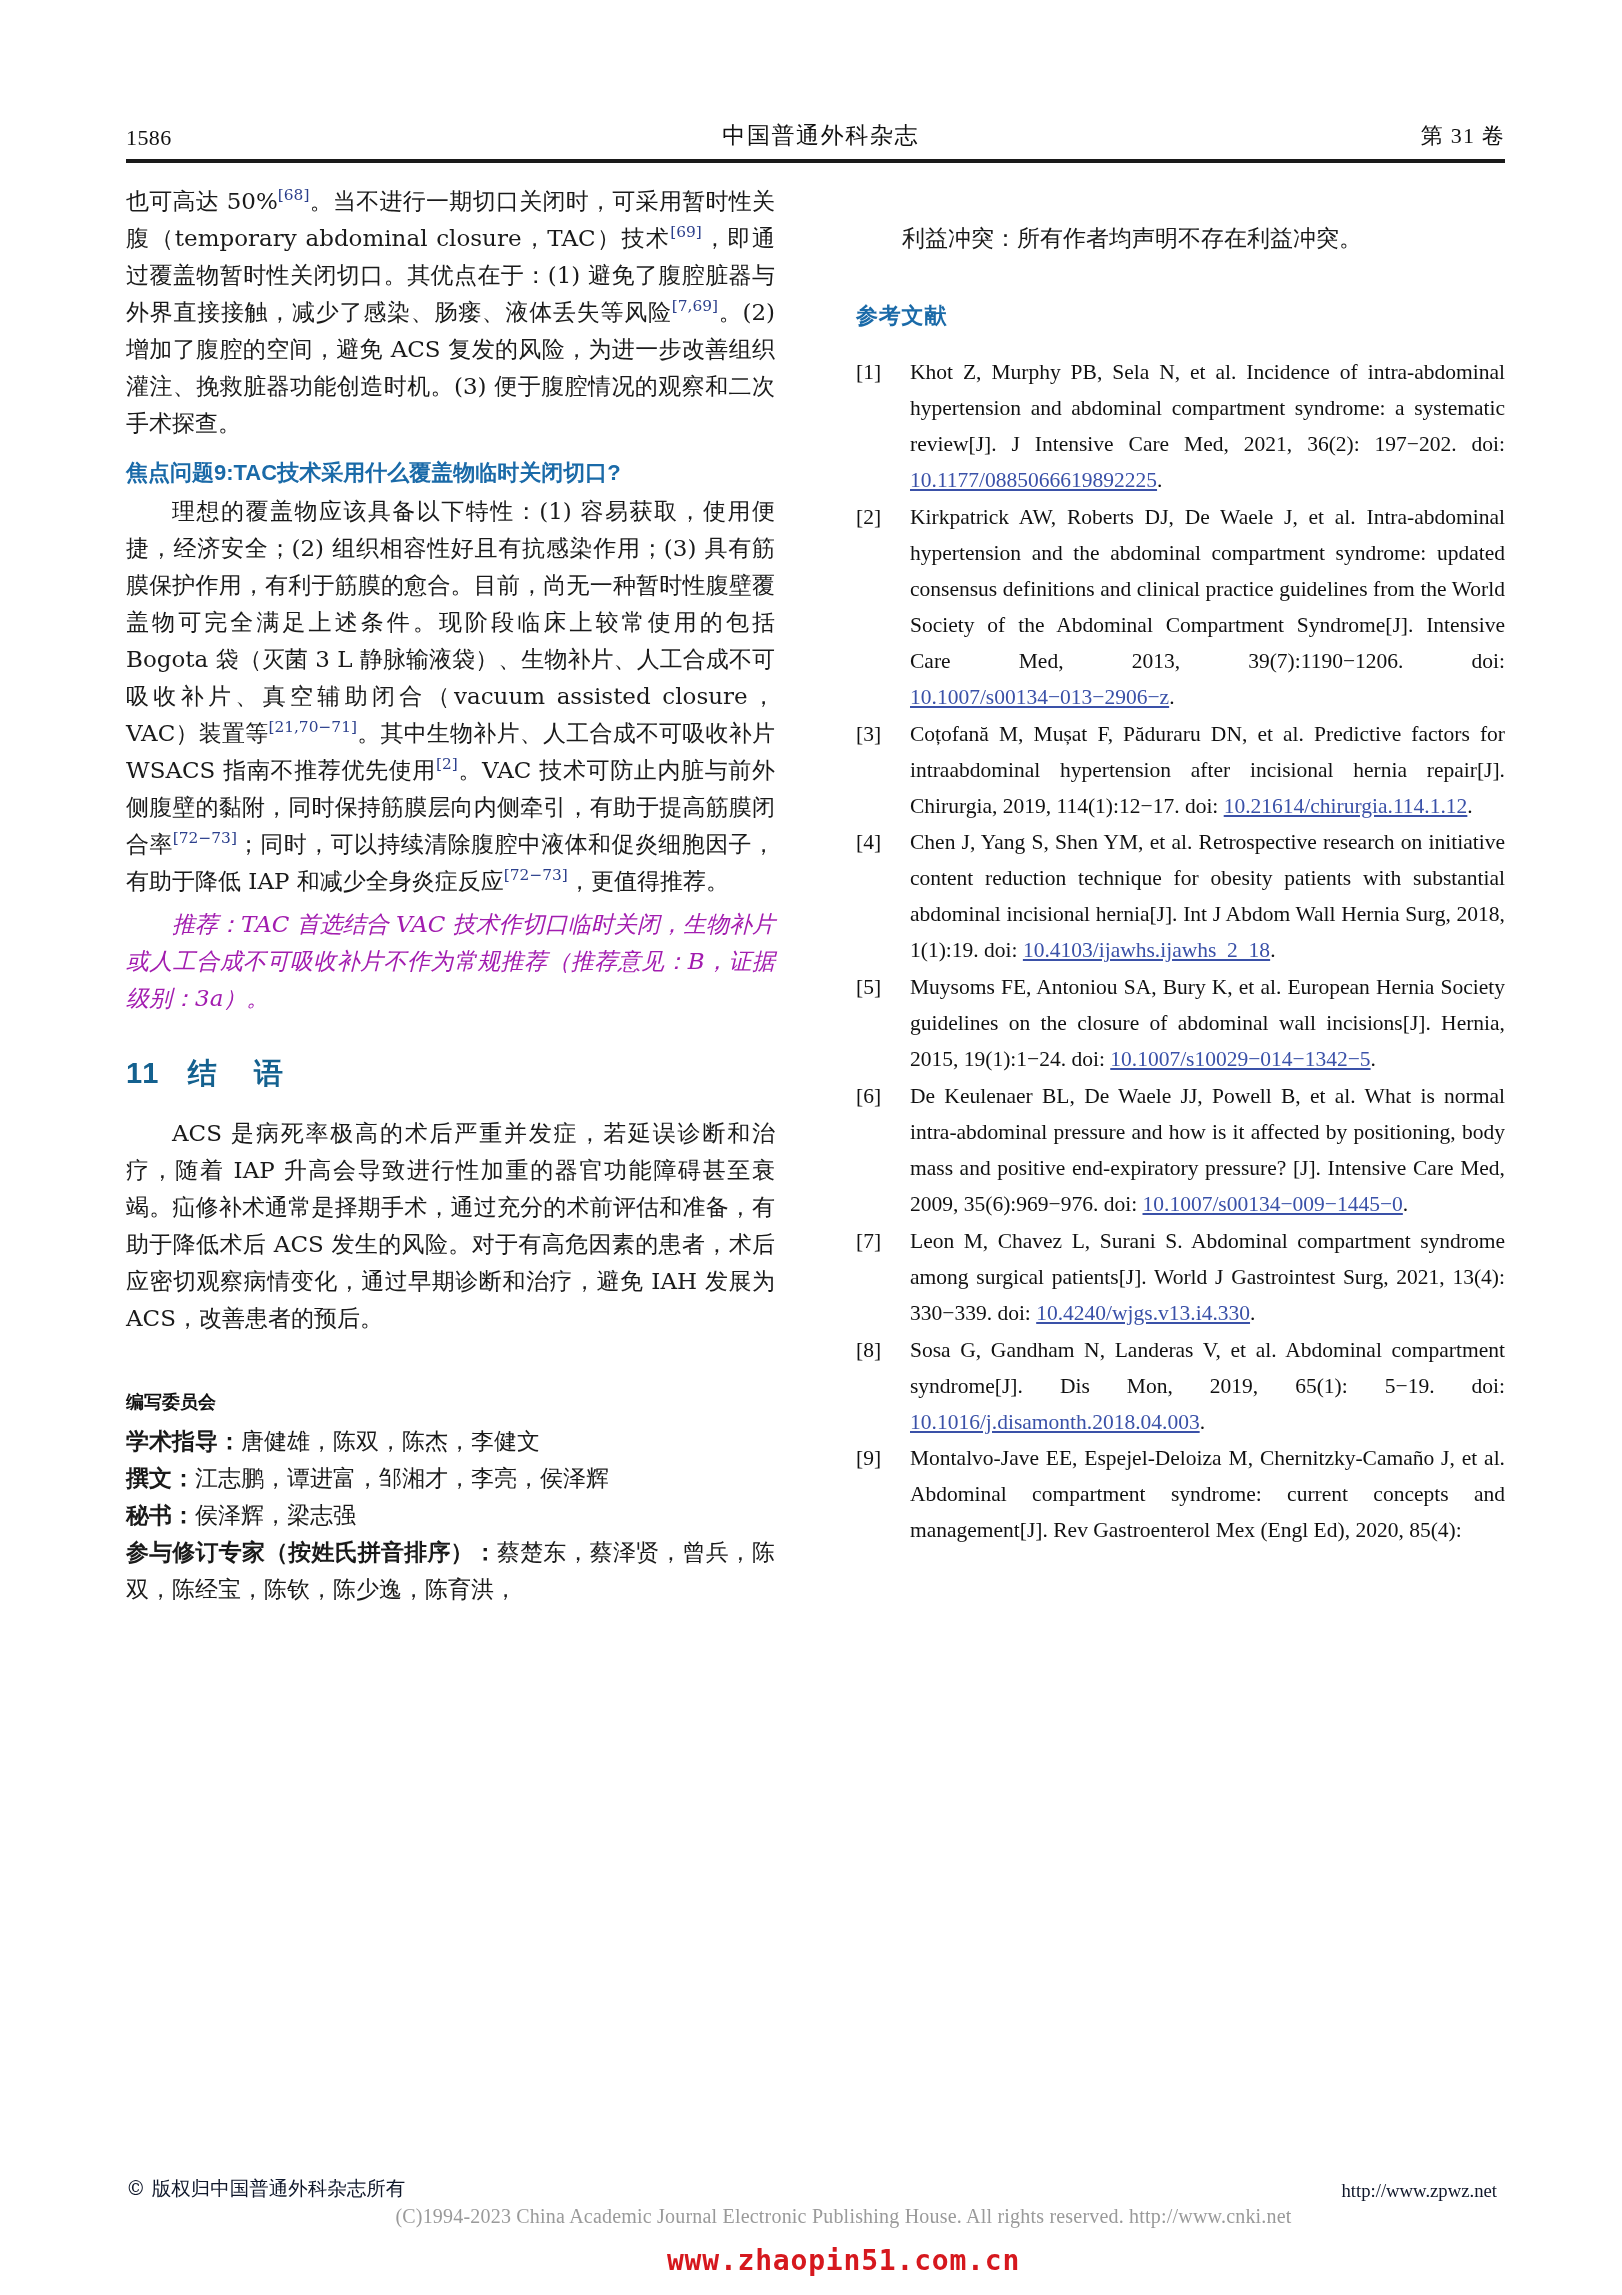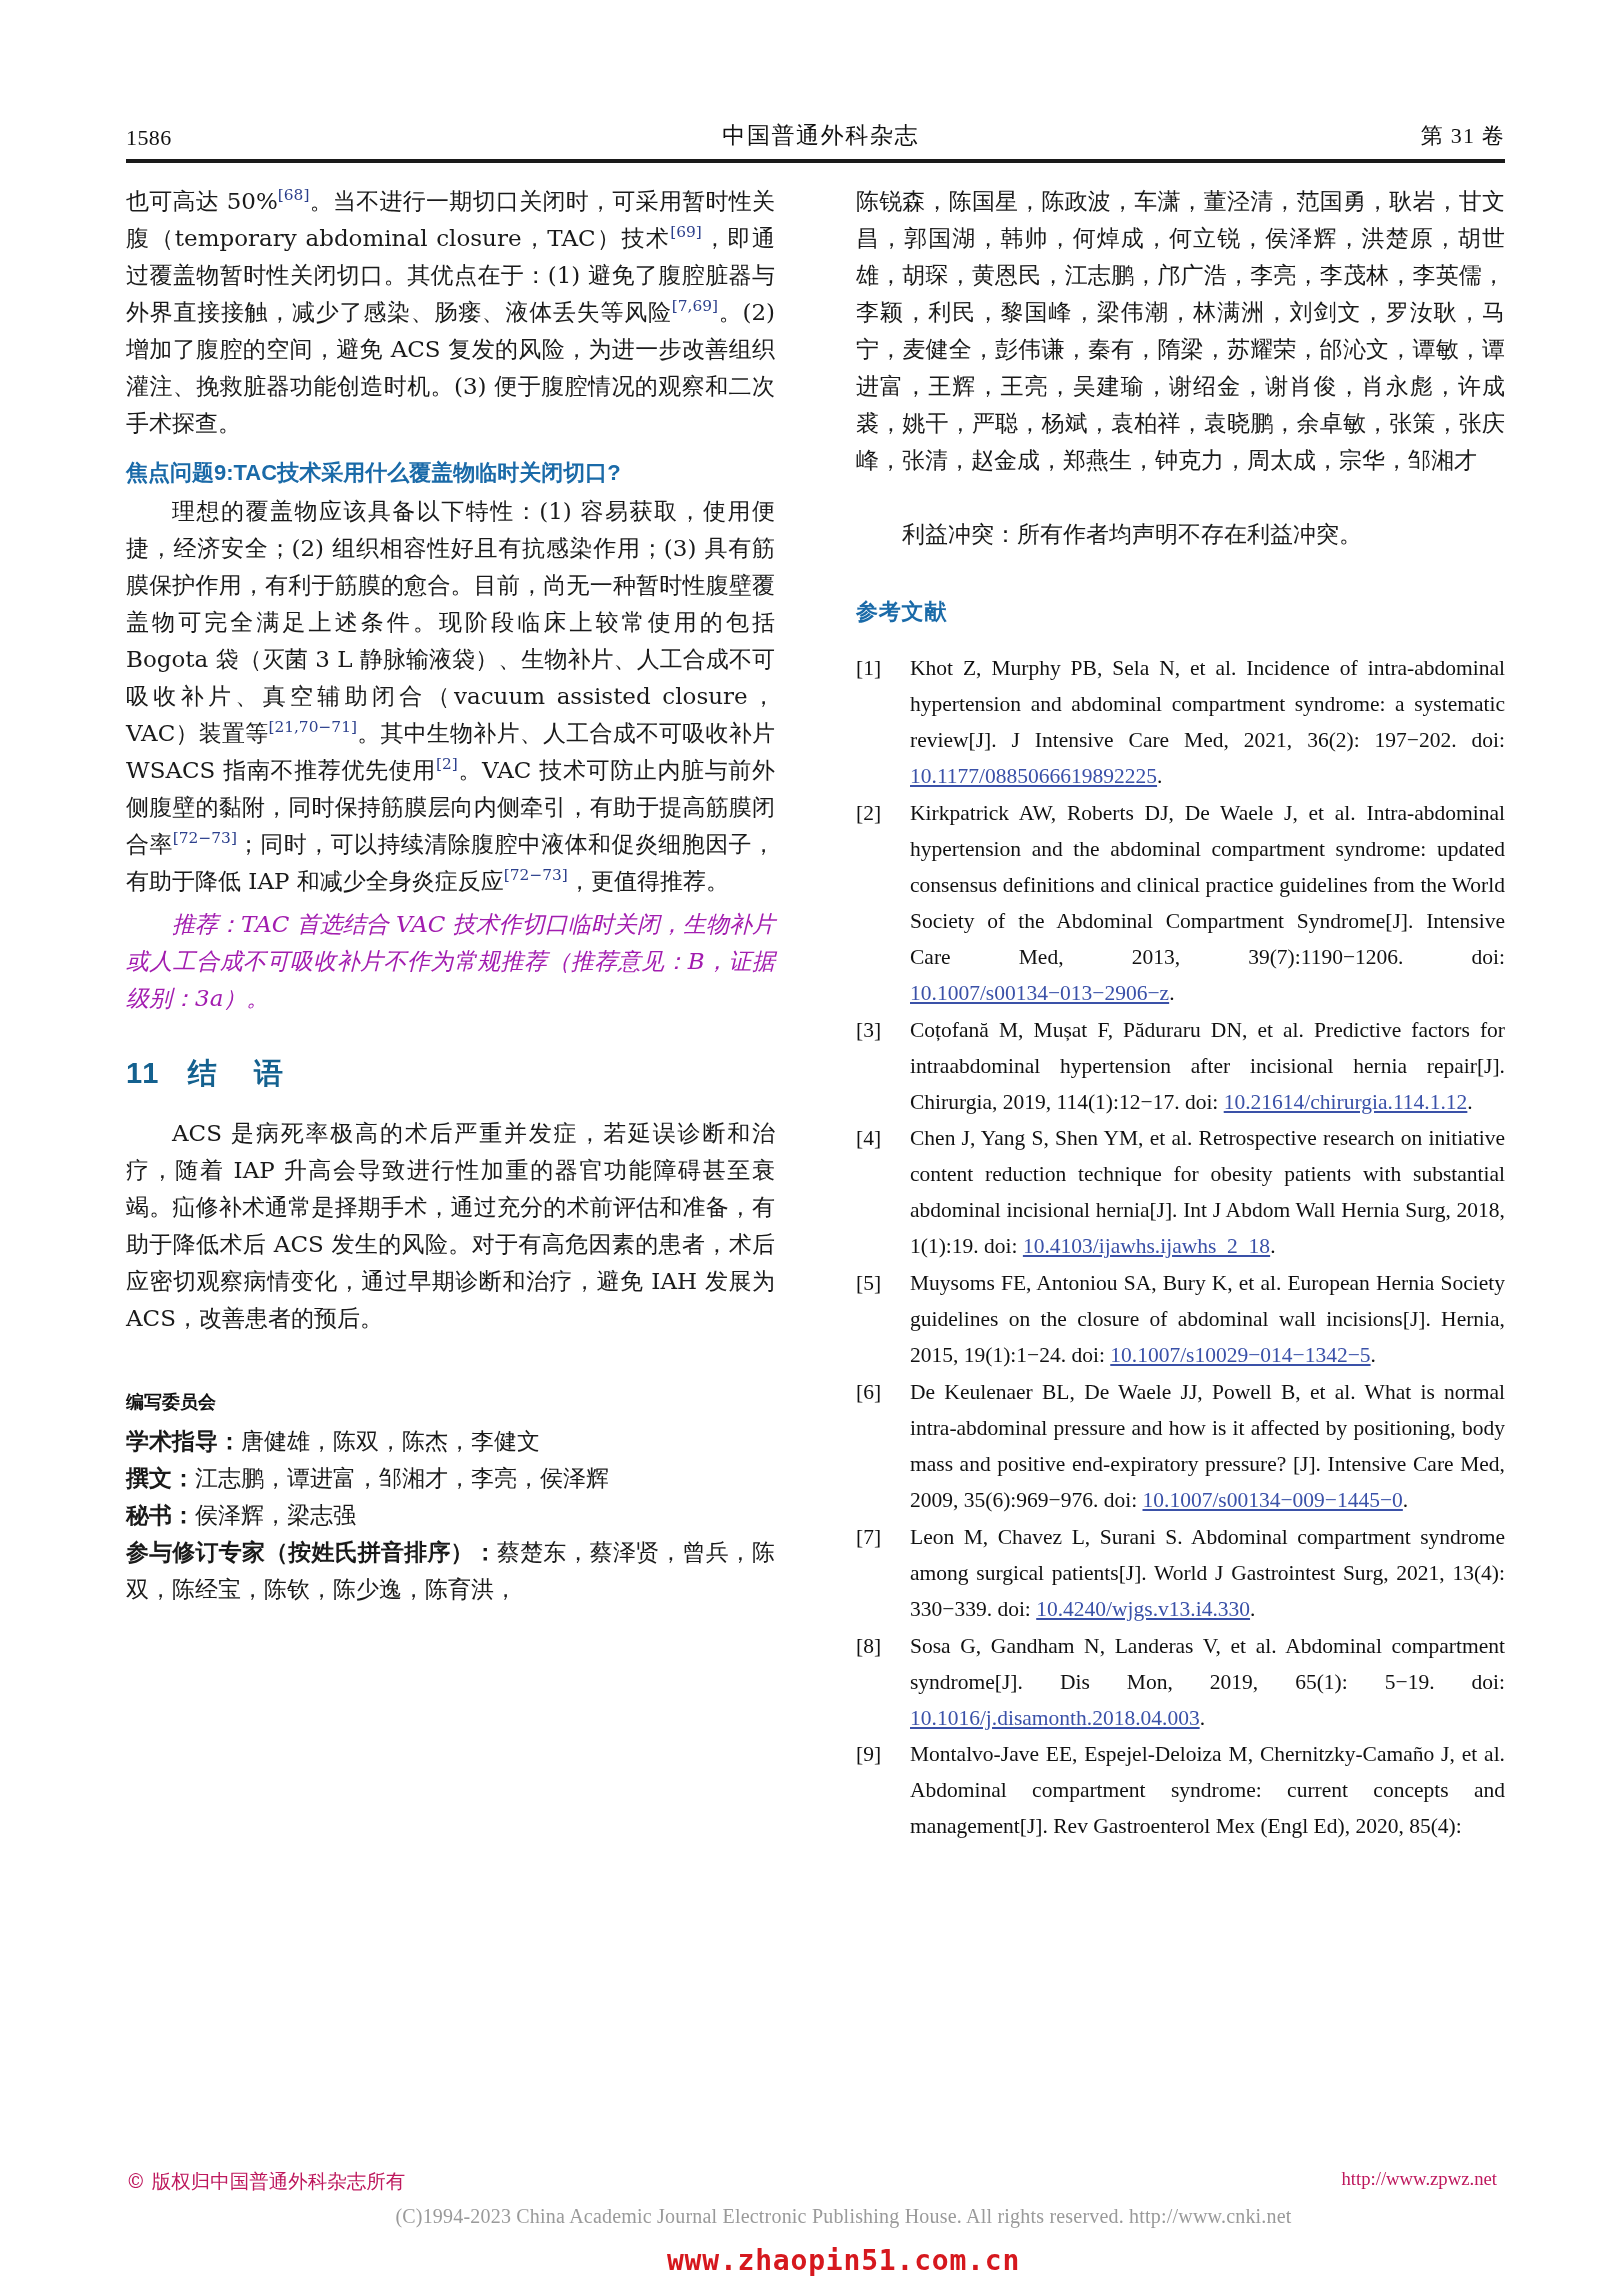--- a/index.html
+++ b/index.html
@@ -191,25 +191,25 @@
   .doi { color: #3a51a8; }
 
   
   .foot-zone { position: absolute; left: 0; width: 1623px; padding-left: 32px; }
 
   .foot-copy {
     top: 2168px;
     height: 34px;
     display: flex;
     justify-content: space-between;
-    align-items: flex-start;
+    align-items: flex-end;
     padding: 0 126px;
     box-sizing: border-box;
     font-size: 19.5px;
-    color: #be185d;
+    color: #0f172a;
     font-family: "DejaVu Serif", "Liberation Serif", serif;
   }
   .foot-copy .url { font-family: "Liberation Serif", serif; font-size: 18.7px; }
 
   .foot-cnki {
     top: 2205px;
     height: 32px;
     text-align: center;
     font-family: "Liberation Serif", "DejaVu Serif", serif;
     font-size: 20px;
@@ -272,21 +272,20 @@
       </div>
 
       <div class="cm-row">
         <span class="cm-label">参与修订专家（按姓氏拼音排序）：</span><span>蔡楚东，蔡泽贤，曾兵，陈双，陈经宝，陈钦，陈少逸，陈育洪，</span>
       </div>
     </div>
   </div>
 
   <div class="col col-right">
 
-    <p class="names">陈锐森，陈国星，陈政波，车潇，董泾清，范国勇，耿岩，甘文昌，郭国湖，韩帅，何焯成，何立锐，侯泽辉，洪楚原，胡世雄，胡琛，黄恩民，江志鹏，邝广浩，李亮，李茂林，李英儒，李颖，利民，黎国峰，梁伟潮，林满洲，刘剑文，罗汝耿，马宁，麦健全，彭伟谦，秦有，隋梁，苏耀荣，邰沁文，谭敏，谭进富，王辉，王亮，吴建瑜，谢绍金，谢肖俊，肖永彪，许成裘，姚干，严聪，杨斌，袁柏祥，袁晓鹏，余卓敏，张策，张庆峰，张清，赵金成，郑燕生，钟克力，周太成，宗华，邹湘才</p>
 
     <p class="coi">利益冲突：所有作者均声明不存在利益冲突。</p>
 
     <div class="ref-heading">参考文献</div>
 
     <ul class="ref-list">
       <li class="ref-item">
         <span class="ref-num">[1]</span>
         <span class="ref-body"><span>Khot Z, Murphy PB, Sela N, et al. Incidence of intra-abdominal hypertension and abdominal compartment syndrome: a systematic review[J]. J Intensive Care Med, 2021, 36(2): 197−202. doi: </span><a class="doi" href="#">10.1177/0885066619892225</a><span>.</span></span>
       </li>

